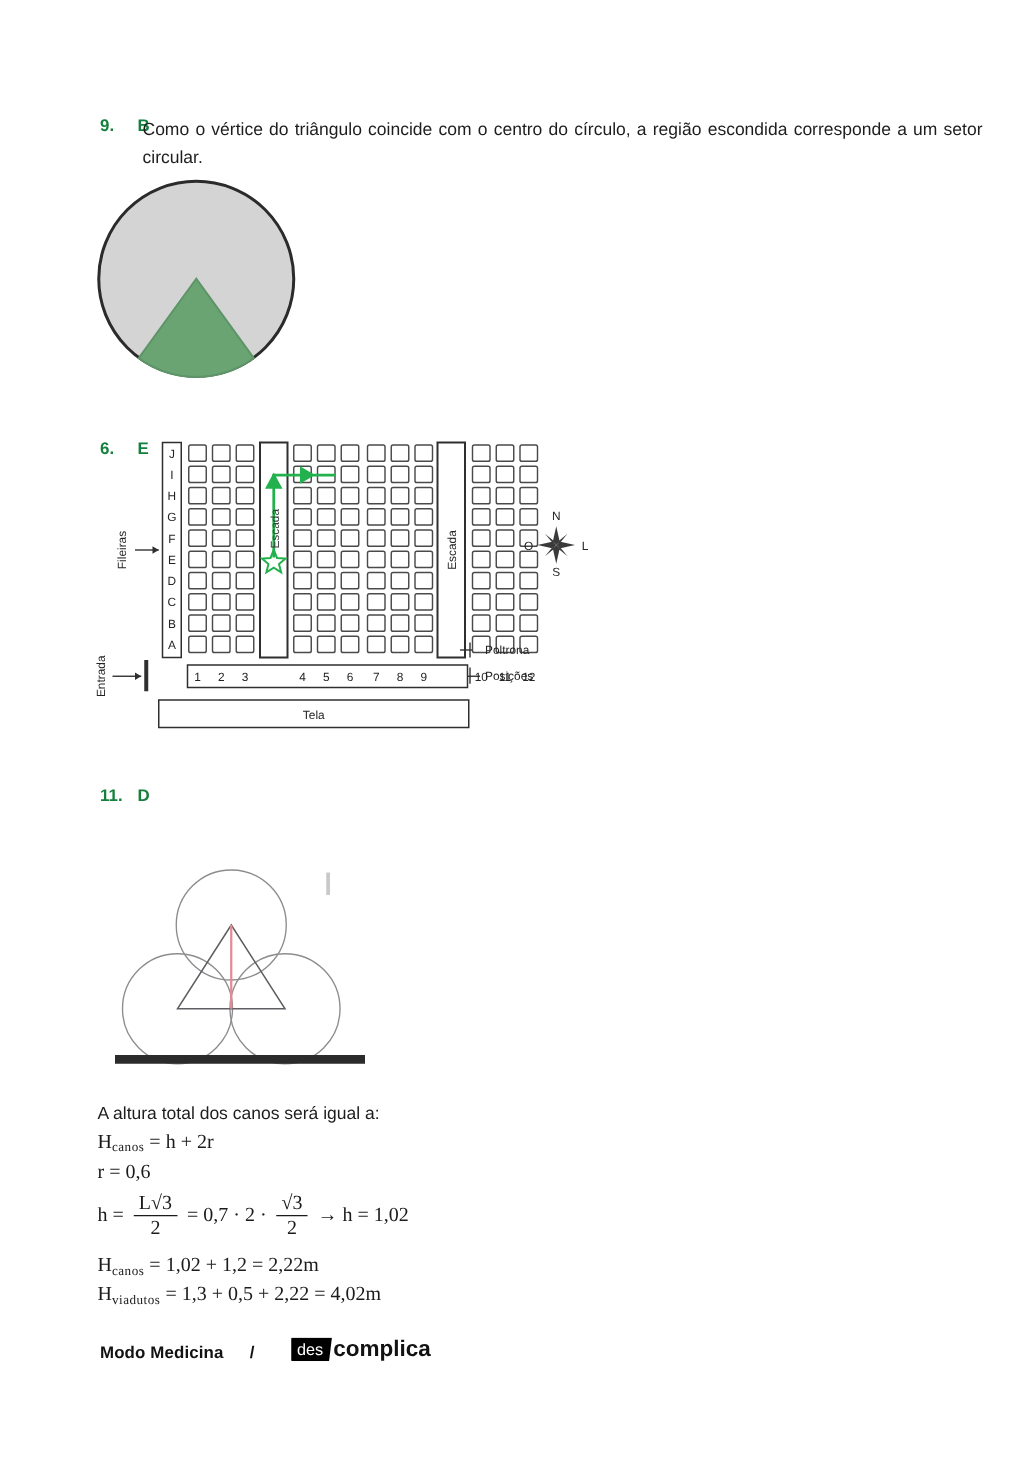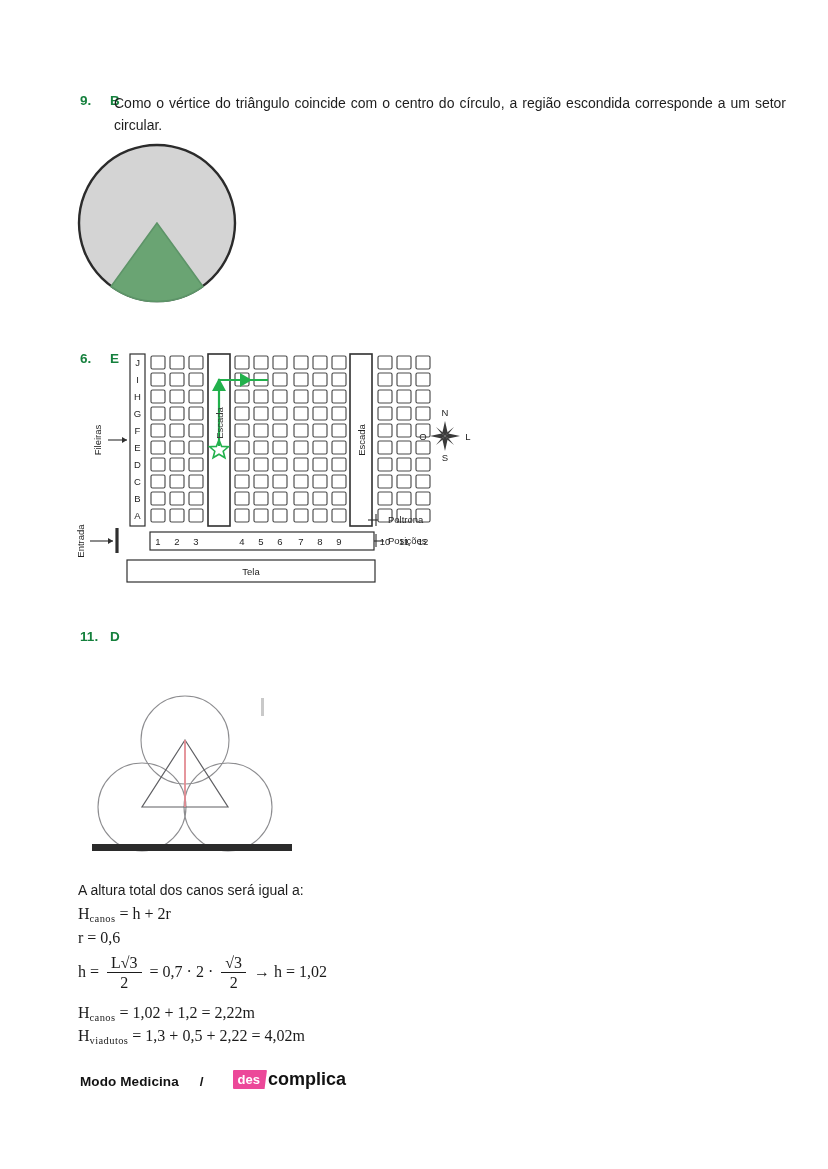--- a/index.html
+++ b/index.html
@@ -103,24 +103,24 @@
     font-weight: bold;
     color: #121212;
     margin-left: 2px;
   }
   .logo {
     display: inline-flex;
     align-items: center;
     margin-left: 10px;
   }
   .logo-badge {
-    background: #ec4899;
+    background: #000000;
     color: #ffffff;
     font-size: 13px;
-    font-weight: bold;
+    font-weight: normal;
     padding: 2px 4px 2px 5px;
     line-height: 15px;
     border-radius: 1px;
     clip-path: polygon(0 0, 100% 0, 93% 100%, 0 100%);
     padding-right: 7px;
   }
   .logo-rest {
     font-size: 18px;
     font-weight: bold;
     color: #121212;

